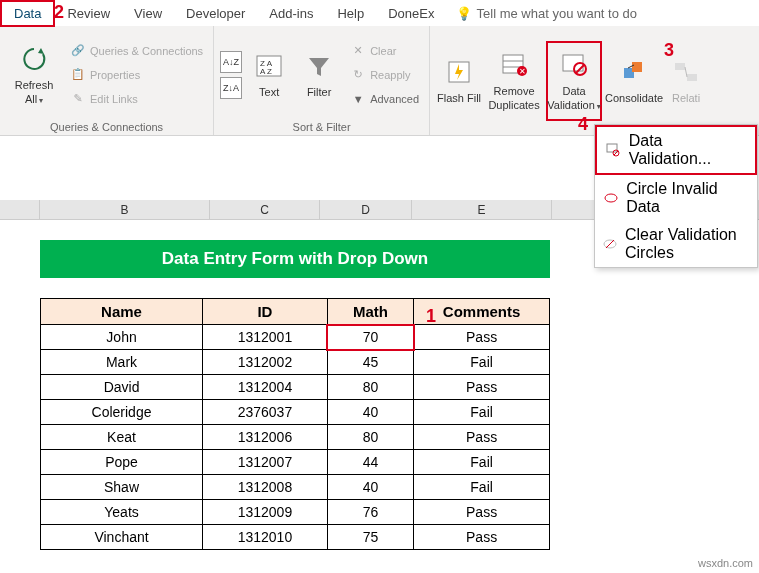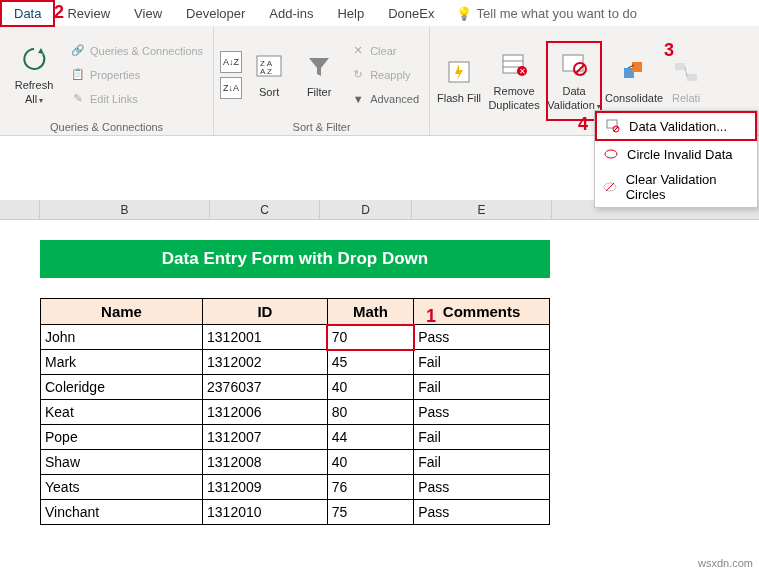--- a/index.html
+++ b/index.html
@@ -23,21 +23,21 @@
   .big-btn .drop::after { content: "▾"; font-size: 8px; color: #555; margin-left: 2px; }
   
   .stack { display: flex; flex-direction: column; gap: 2px; font-size: 11px; color: #666; }
   .stack-item { display: flex; align-items: center; gap: 4px; height: 22px; padding: 0 4px; white-space: nowrap; }
   .stack-item .ic-sm { width: 16px; height: 16px; display:flex;align-items:center;justify-content:center; }
   .disabled { color: #aaa; }
   .sort-box { border:1px solid #999; width:22px; height:22px; display:flex;align-items:center;justify-content:center;font-size:9px;color:#333;background:#fff; }
   .dv-btn { border: 2px solid #d9001b; }
   
   
-  .dv-menu { position: absolute; top: 110px; left: 594px; width: 164px; background: #fff; border: 1px solid #c6c6c6; box-shadow: 2px 2px 6px rgba(0,0,0,.2); z-index: 20; font-size: 13px; }
+  .dv-menu { position: absolute; top: 124px; left: 594px; width: 164px; background: #fff; border: 1px solid #c6c6c6; box-shadow: 2px 2px 6px rgba(0,0,0,.2); z-index: 20; font-size: 16px; }
   .dv-menu .item { display: flex; align-items: center; gap: 8px; padding: 5px 8px; cursor: pointer; }
   .dv-menu .item.sel { border: 2px solid #d9001b; }
   .dv-menu .item .ic-sm { width:16px;height:16px;display:flex;align-items:center;justify-content:center; }
   
   
   .anno { position: absolute; color: #d9001b; font-size: 18px; font-weight: bold; font-family: Arial; z-index: 30; }
   
   
   .col-headers { display: flex; height: 20px; background: #e6e6e6; border-bottom: 1px solid #ccc; margin-top: 64px; font-size: 12px; color: #333; }
   .col-headers div { border-right: 1px solid #ccc; text-align: center; line-height: 20px; }
@@ -46,21 +46,21 @@
   .ch-c { width: 110px; }
   .ch-d { width: 92px; }
   .ch-e { width: 140px; }
   
   
   .sheet { position: relative; padding-left: 40px; }
   .title-bar { width: 510px; background: #00b050; color: #fff; font-weight: bold; font-size: 17px; text-align: center; padding: 8px 0; margin-top: 20px; border:1px solid #00b050; }
   
   .data-table { border-collapse: collapse; width: 510px; margin-top: 20px; }
   .data-table th { background: #fde9d9; font-weight: bold; font-size: 15px; border: 1.5px solid #000; padding: 4px 4px; text-align: center; }
-  .data-table td { border: 1px solid #000; padding: 4px 4px; font-size: 14px; }
+  .data-table td { border: 1px solid #000; padding: 4px 4px; text-align: center; font-size: 14px; }
   .data-table td.sel { outline: 2px solid #d9001b; outline-offset: -1px; }
   .col-name{width:170px;} .col-id{width:130px;} .col-math{width:90px;} .col-com{width:140px;}
   
   .watermark { position: absolute; bottom: 4px; right: 6px; font-size: 11px; color: #888; }
 </style>
 </head>
 <body>
 
 <div class="ribbon-tabs">
   <div class="tab active">Data</div>
@@ -114,21 +114,21 @@
         <div class="sort-box">Z↓A</div>
       </div>
       <div class="big-btn" style="width:46px">
         <span class="ic">
             <svg width="28" height="28">
               <rect x="2" y="4" width="24" height="20" fill="#fff" stroke="#888"></rect>
               <text x="5" y="14" font-size="8" fill="#333">Z A</text>
               <text x="5" y="22" font-size="8" fill="#333">A Z</text>
             </svg>
           </span>
-        <span>Sort</span>
+        <span>Text</span>
       </div>
       <div class="big-btn" style="width:46px">
         <span class="ic">
             <svg width="28" height="28">
               <path d="M4 6h20l-8 10v8l-4-2v-6z" fill="#888"></path>
             </svg>
           </span>
         <span>Filter</span>
       </div>
       <div class="stack">
@@ -268,20 +268,26 @@
           <td class=" sel">70</td>
           <td>Pass</td>
         </tr>
         <tr>
           <td>Mark</td>
           <td>1312002</td>
           <td class="">45</td>
           <td>Fail</td>
         </tr>
         <tr>
+          <td>David</td>
+          <td>1312004</td>
+          <td class="">80</td>
+          <td>Pass</td>
+        </tr>
+        <tr>
           <td>Coleridge</td>
           <td>2376037</td>
           <td class="">40</td>
           <td>Fail</td>
         </tr>
         <tr>
           <td>Keat</td>
           <td>1312006</td>
           <td class="">80</td>
           <td>Pass</td>

